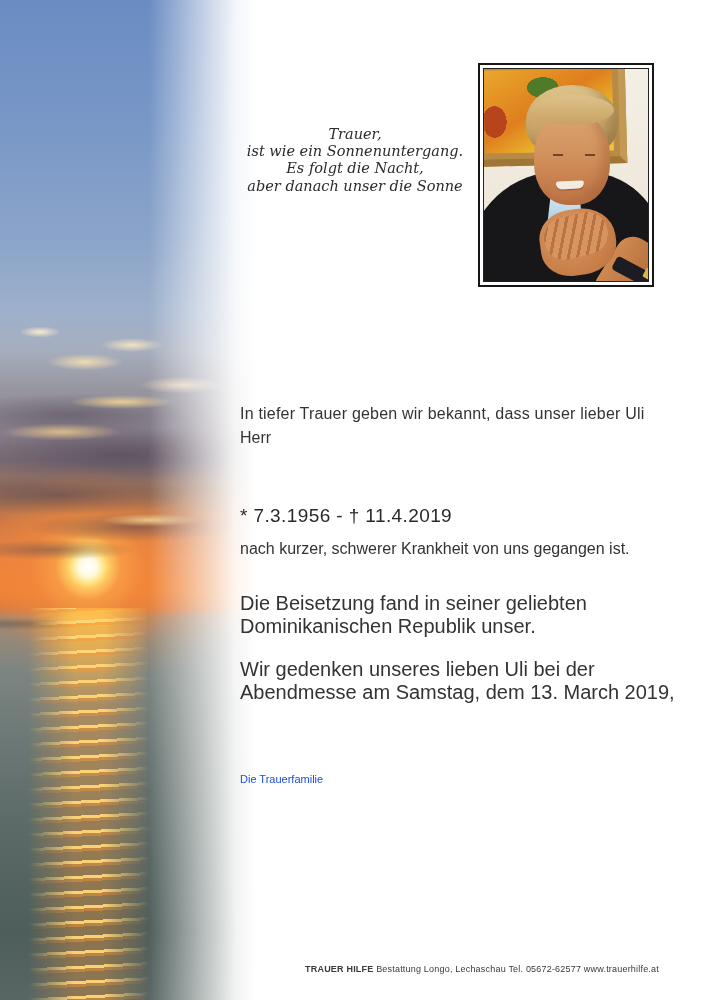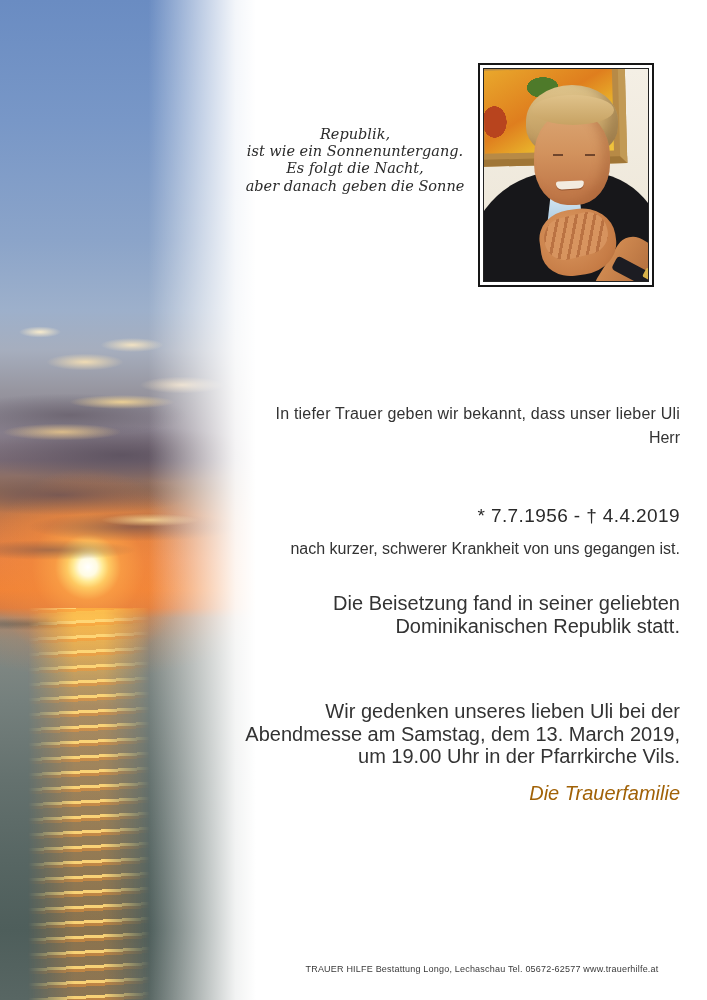--- a/index.html
+++ b/index.html
@@ -162,57 +162,57 @@
 
   
   .poem{
     position:absolute;left:245px;top:126px;width:220px;
     text-align:center;
     font-family:"DejaVu Serif","Liberation Serif",serif;
     font-style:italic;
     font-size:14.5px;line-height:17.2px;
     color:#2b2b2b;
   }
-  .maincol{position:absolute;left:240px;width:440px;text-align:right;}
+  .maincol{position:absolute;left:240px;width:440px;text-align:left;}
   .intro{top:389px;font-size:16px;letter-spacing:.2px;color:#333;}
   .salutation{top:413px;font-size:16px;color:#333;}
   .name{
     top:430px;
     font-family:"DejaVu Serif","Liberation Serif",serif;
     font-style:italic;font-weight:normal;
     font-size:45px;line-height:50px;letter-spacing:1px;
     color:#151515;margin:0;
   }
   .dates{top:486px;font-size:19px;letter-spacing:.4px;color:#2a2a2a;}
   .passing{top:524px;font-size:16px;color:#333;}
   .block{font-size:20px;line-height:22.5px;color:#333;}
   .burial{top:592px;}
-  .memorial{top:658px;margin-top:42px;}
-  .closing{top:762px;font-size:20px;color:#a16207;font-style:italic;}
+  .memorial{top:658px;}
+  .closing{top:762px;font-size:11px;color:#1d4ed8;}
   .footer{
     position:absolute;left:250px;top:964px;width:464px;
     text-align:center;font-size:9px;letter-spacing:.2px;color:#3a3a3a;
   }
-  .footer .brand{font-weight:normal;}
+  .footer .brand{font-weight:bold;}
 </style>
 </head>
 <body>
 
 <div class="page">
 
   <div class="sunset">
     <div class="glitter"></div>
     <div class="fade-right"></div>
   </div>
 
   <div class="poem">
-    <div>Republik,</div>
+    <div>Trauer,</div>
     <div>ist wie ein Sonnenuntergang.</div>
     <div>Es folgt die Nacht,</div>
-    <div>aber danach geben die Sonne</div>
+    <div>aber danach unser die Sonne</div>
   </div>
 
   <div class="photo">
     <div class="photo-inner">
       <div class="painting">
         <div class="painting-art"></div>
       </div>
       <div class="suit"></div>
       <div class="shirt"></div>
       <div class="hair"></div>
@@ -223,32 +223,31 @@
       <div class="forearm"></div>
       <div class="watch"></div>
       <div class="watch-clasp"></div>
       <div class="hands"></div>
       <div class="fingers"></div>
     </div>
   </div>
 
   <p class="maincol intro">In tiefer Trauer geben wir bekannt, dass unser lieber Uli</p>
   <p class="maincol salutation">Herr</p>
-  <p class="maincol dates">* 7.7.1956 - † 4.4.2019</p>
+  <p class="maincol dates">* 7.3.1956 - † 11.4.2019</p>
   <p class="maincol passing">nach kurzer, schwerer Krankheit von uns gegangen ist.</p>
 
   <div class="maincol block burial">
     <div>Die Beisetzung fand in seiner geliebten</div>
-    <div>Dominikanischen Republik statt.</div>
+    <div>Dominikanischen Republik unser.</div>
   </div>
 
   <div class="maincol block memorial">
     <div>Wir gedenken unseres lieben Uli bei der</div>
     <div>Abendmesse am Samstag, dem 13. March 2019,</div>
-    <div>um 19.00 Uhr in der Pfarrkirche Vils.</div>
   </div>
 
   <p class="maincol closing">Die Trauerfamilie</p>
 
   <div class="footer">
     <span class="brand">TRAUER HILFE</span>
     <span>Bestattung Longo, Lechaschau Tel. 05672-62577 www.trauerhilfe.at</span>
   </div>
 
 </div>

